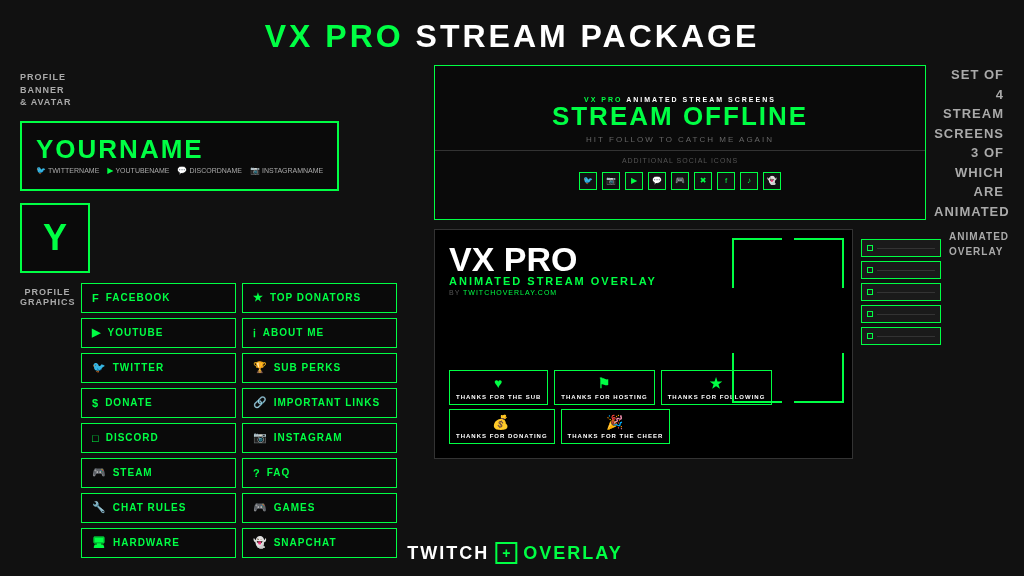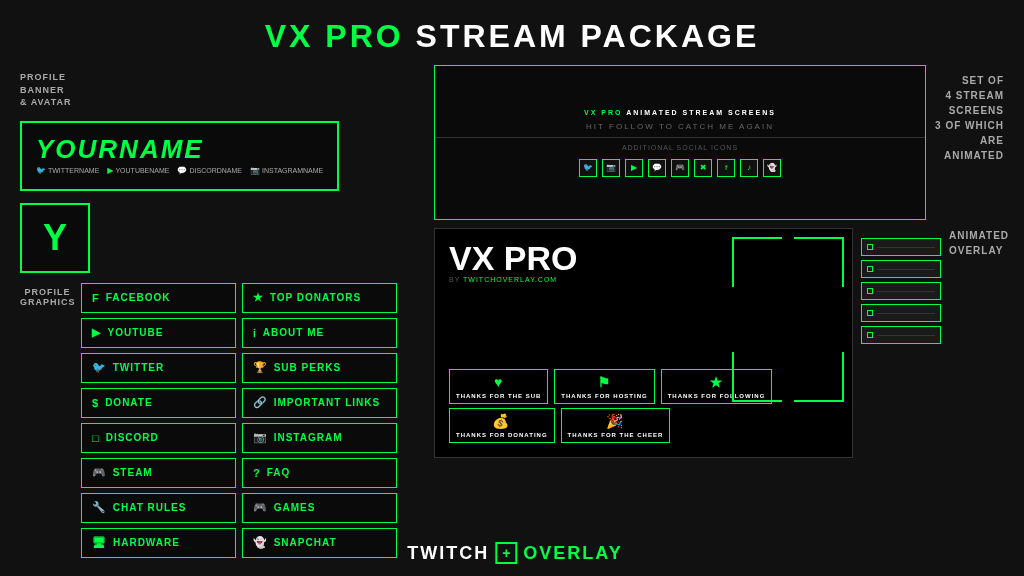--- a/index.html
+++ b/index.html
@@ -70,21 +70,20 @@
       min-width: 185px;
       height: 70px;
     }
     .banner-name {
       color: #00ff44;
       font-size: 26px;
       font-weight: 900;
       text-transform: uppercase;
       letter-spacing: 2px;
       line-height: 1;
-      font-style: italic;
     }
     .banner-socials {
       display: flex;
       gap: 8px;
       margin-top: 4px;
     }
     .banner-social-item {
       color: #aaa;
       font-size: 7px;
       display: flex;
@@ -210,29 +209,28 @@
       background: #111;
       display: flex;
       align-items: center;
       justify-content: center;
       color: #00ff44;
       font-size: 8px;
     }
 
     .set-label {
       color: #aaa;
-      font-size: 10px;
+      font-size: 13px;
       font-weight: 700;
       letter-spacing: 1px;
       text-transform: uppercase;
       text-align: right;
       line-height: 1.5;
       width: 70px;
       flex-shrink: 0;
-      margin-top: 8px;
     }
 
     
     .overlay-area {
       display: flex;
       gap: 8px;
       align-items: flex-start;
       flex: 1;
     }
 
@@ -514,20 +512,21 @@
   </div>
 
   <div class="right-col">
 
     <div class="stream-screens-area">
       <div class="offline-screen">
         <div class="vx-pro-label">
           <span class="title-green">VX PRO</span>
           <span class="white"> ANIMATED STREAM SCREENS</span>
         </div>
+        <div class="stream-offline-text">STREAM OFFLINE</div>
         <div class="offline-subtitle">HIT FOLLOW TO CATCH ME AGAIN</div>
         <div style="width:100%;height:1px;background:#333;margin:6px 0;"></div>
         <div style="color:#555;font-size:7px;letter-spacing:1px;text-transform:uppercase;">ADDITIONAL SOCIAL ICONS</div>
         <div class="offline-social-row">
           <div class="offline-social-icon">🐦</div>
           <div class="offline-social-icon">📷</div>
           <div class="offline-social-icon">▶</div>
           <div class="offline-social-icon">💬</div>
           <div class="offline-social-icon">🎮</div>
           <div class="offline-social-icon">✖</div>
@@ -544,20 +543,21 @@
 
     <div class="overlay-area">
       <div class="overlay-screen">
 
         <div class="corner corner-tl"></div>
         <div class="corner corner-tr"></div>
         <div class="corner corner-bl"></div>
         <div class="corner corner-br"></div>
 
         <div class="overlay-title-vx">VX PRO</div>
+        <div class="overlay-subtitle">ANIMATED STREAM OVERLAY</div>
         <div class="overlay-by">BY <span style="color:#00ff44;">TWITCHOVERLAY.COM</span></div>
 
         <div class="overlay-alerts">
           <div class="overlay-alerts-row1">
             <div class="alert-box">
               <div class="alert-icon">♥</div>
               <span>THANKS FOR THE SUB</span>
             </div>
             <div class="alert-box">
               <div class="alert-icon">⚑</div>

